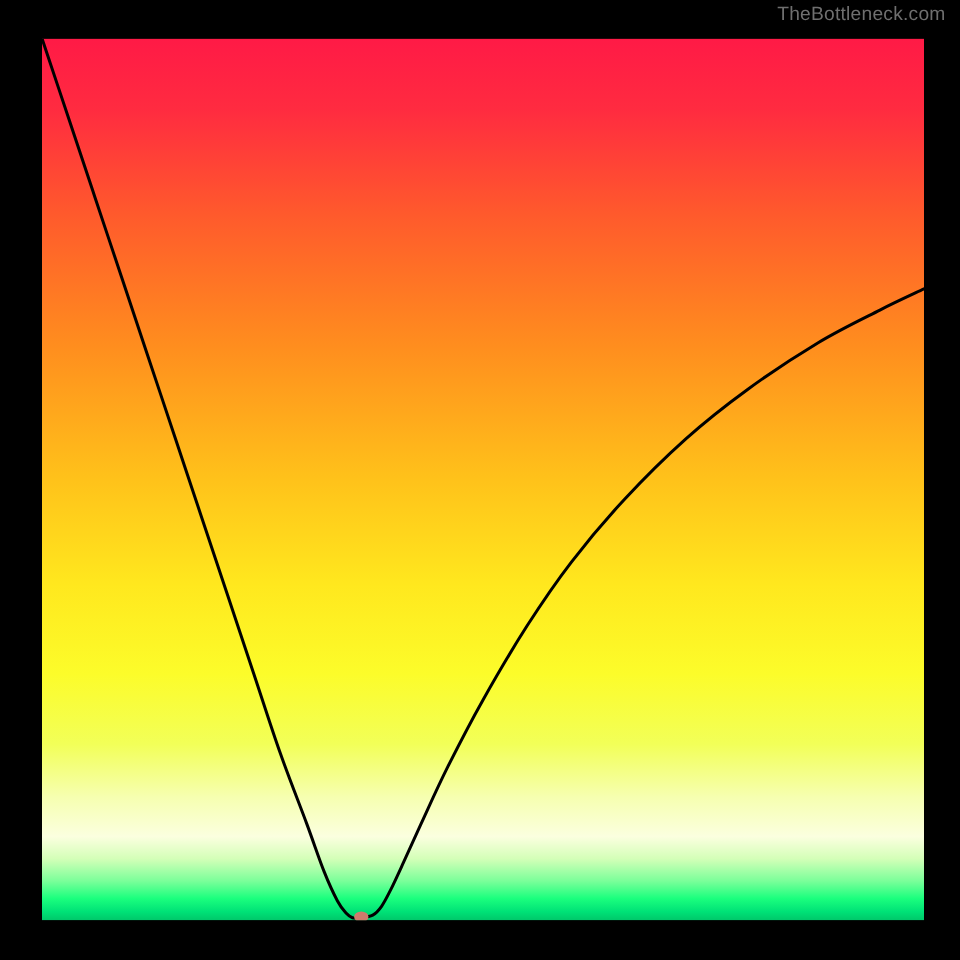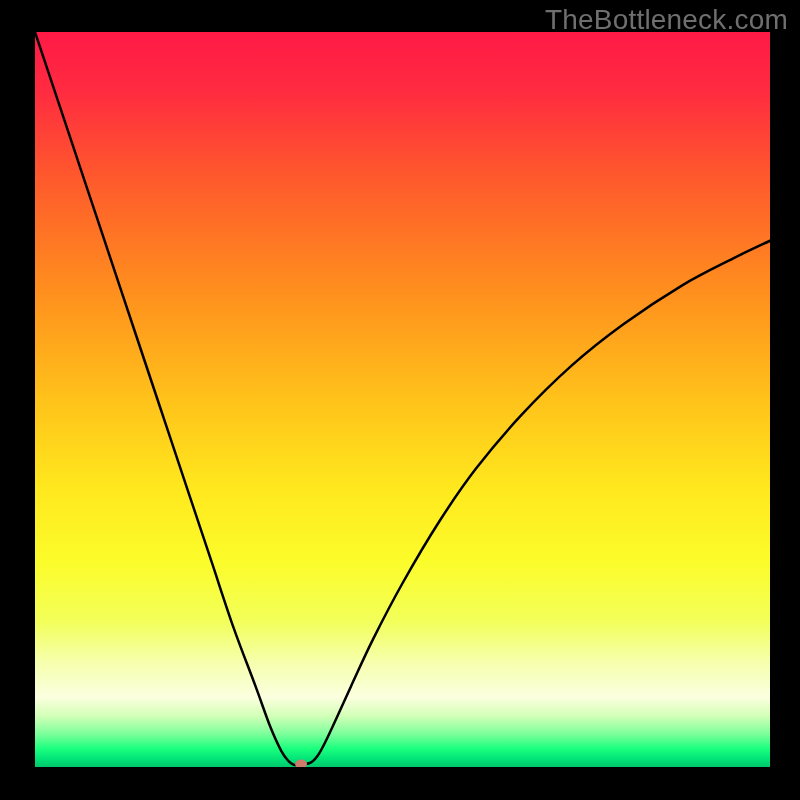--- a/index.html
+++ b/index.html
@@ -25,21 +25,21 @@
     top: 32px;
     width: 735px;
     height: 735px;
     overflow: hidden;
   }
   .watermark {
     position: absolute;
     top: 4px;
     right: 12px;
     color: #6f6f6f;
-    font-size: 28px;
+    font-size: 16px;
     font-weight: 500;
     letter-spacing: 0.2px;
   }
   svg {
     display: block;
   }
 </style>
 </head>
 <body>
 

